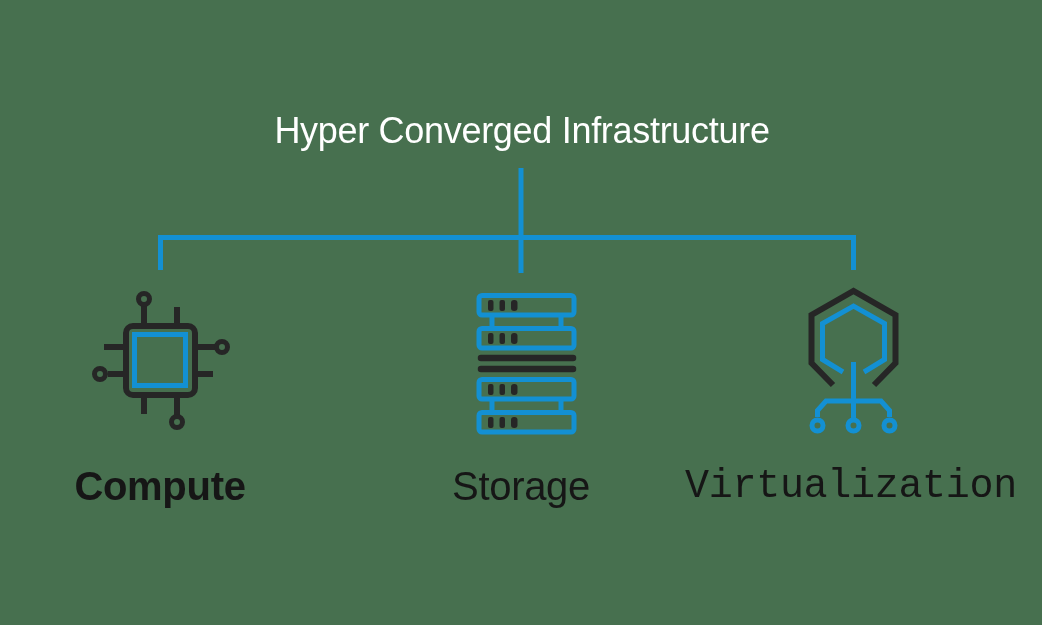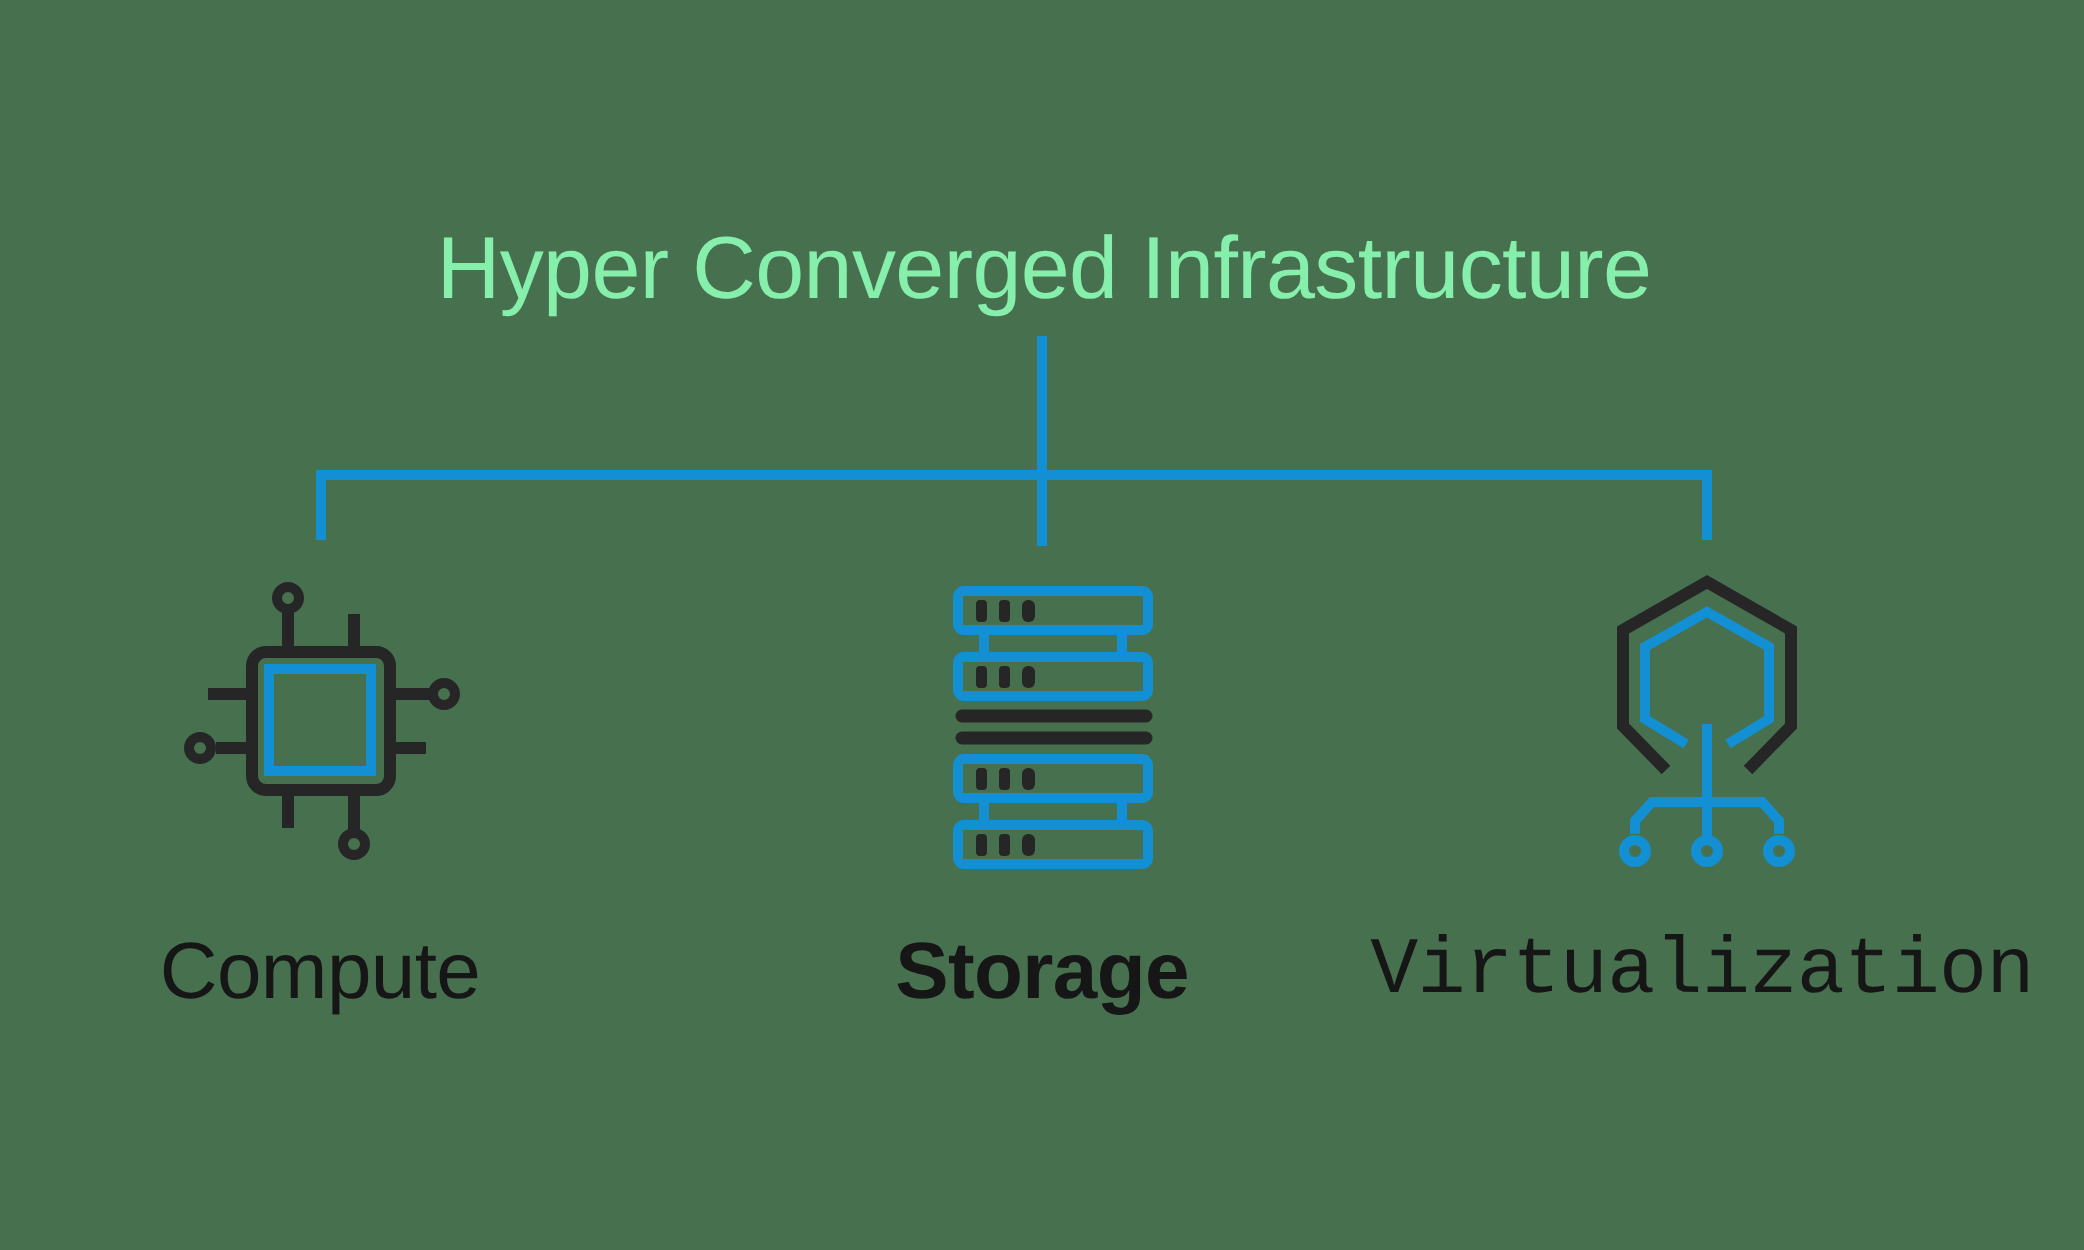--- a/index.html
+++ b/index.html
@@ -6,22 +6,22 @@
   body {
     width:1042px; height:625px;
     background:#47704F;
     font-family:"Liberation Sans", sans-serif;
     position:relative; overflow:hidden;
   }
   .abs { position:absolute; }
   .diagram-title {
     position:absolute; left:522px; top:110px;
     transform:translateX(-50%);
-    font-size:44px; letter-spacing:-0.3px;
-    color:#86efac; white-space:nowrap;
+    font-size:36px; letter-spacing:-0.3px;
+    color:#ffffff; white-space:nowrap;
   }
   .node-label {
     position:absolute; top:464px;
     transform:translateX(-50%);
     font-size:40px; letter-spacing:-0.3px;
     color:#161616; white-space:nowrap;
   }
   svg { display:block; }
 </style>
 </head>
@@ -95,17 +95,17 @@
     <path d="M843,372 L822.5,359.5 L822.5,323.5 L853.5,306 L884.5,323.5 L884.5,359.5 L864,372" fill="none" stroke="#1390D3" stroke-width="5"></path>
     <g fill="none" stroke="#1390D3" stroke-width="5">
       <path d="M853.5,362 V418"></path>
       <path d="M817.5,417 V410.5 L826,401 H881 L889.5,410.5 V417"></path>
       <circle cx="817.5" cy="425.5" r="5.5"></circle>
       <circle cx="853.5" cy="425.5" r="5.5"></circle>
       <circle cx="889.5" cy="425.5" r="5.5"></circle>
     </g>
   </svg>
 
-  <div class="node-label" style="left:160px;">Compute</div>
-  <div class="node-label" style="left:521px;font-weight:bold;">Storage</div>
+  <div class="node-label" style="left:160px;font-weight:bold;">Compute</div>
+  <div class="node-label" style="left:521px;">Storage</div>
   <div class="node-label" style="left:851px;font-family:Liberation Mono, monospace;">Virtualization</div>
 
 </div>
 
 </body></html>

